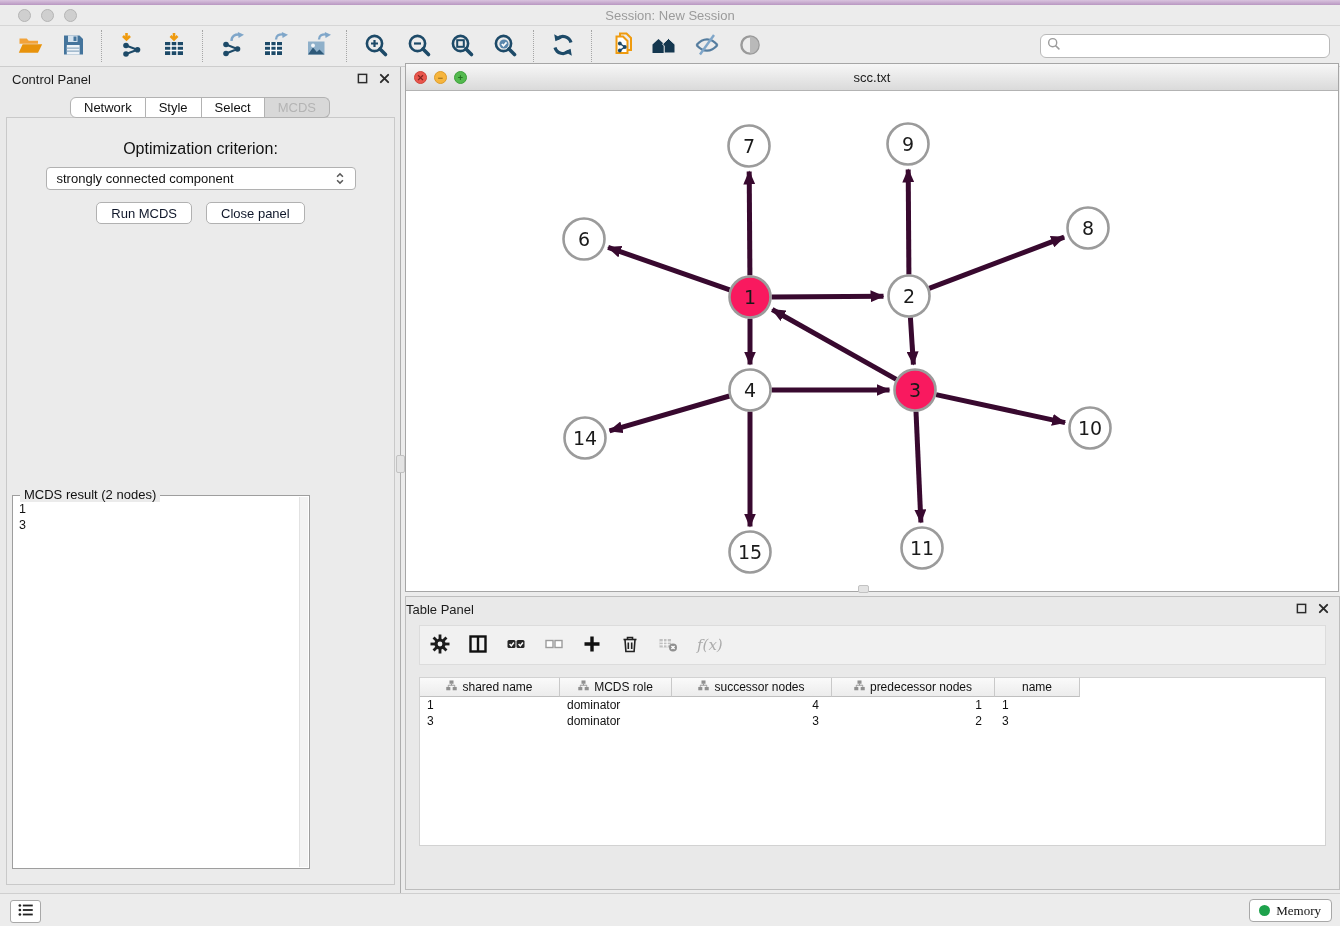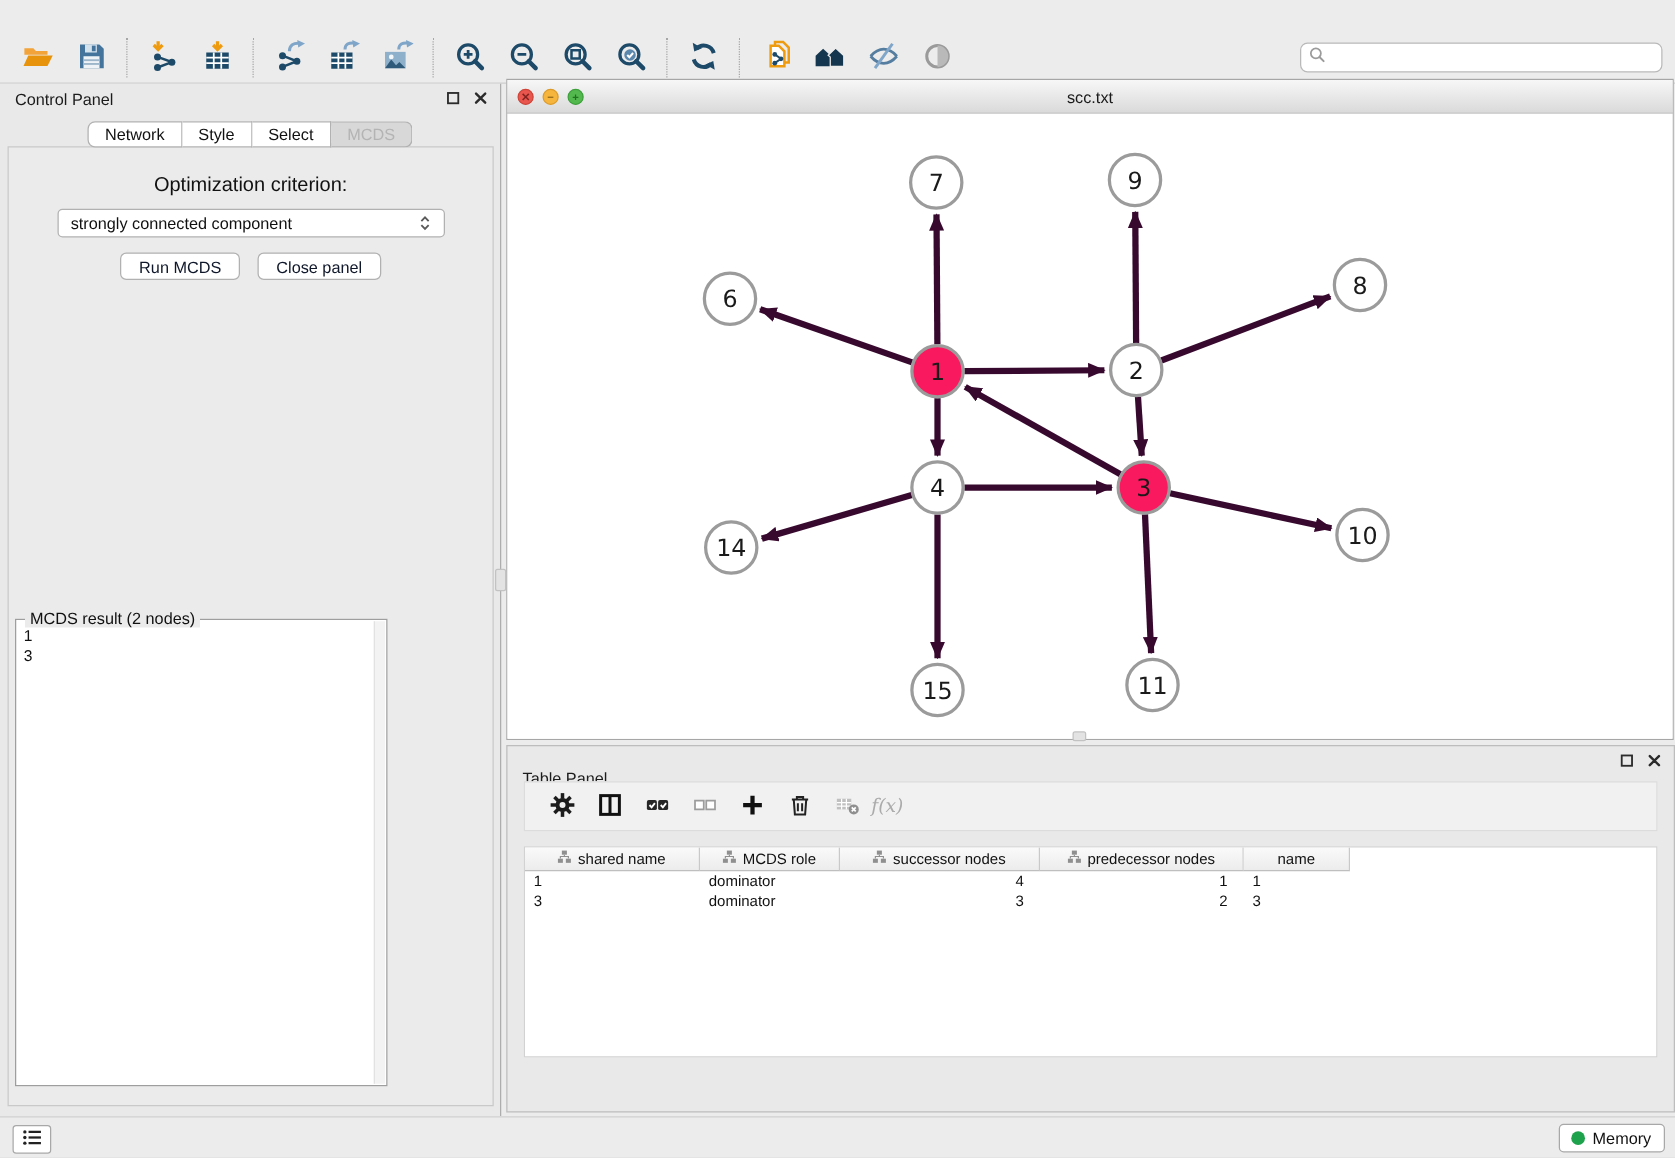--- a/index.html
+++ b/index.html
@@ -75,24 +75,24 @@
            font-size:9px; font-weight:bold; color:rgba(60,0,0,.6); }
   .light.red    { background:#e9564d; border:1px solid #ce4439; }
   .light.yellow { background:#f6b53d; border:1px solid #dd9c2a; color:rgba(90,60,0,.65); }
   .light.green  { background:#53b94e; border:1px solid #3da03a; color:rgba(0,70,0,.6); }
   .nw-canvas { position:absolute; left:0; top:27px; width:932px; height:500px; background:#fff; }
   .nw-canvas svg { display:block; width:100%; height:100%; }
 
   
   .table-panel { position:absolute; left:405px; top:596px; width:935px; height:294px; background:#e9e9e9;
                  border:1px solid #bdbdbd; }
-  .tp-header { position:absolute; left:12px; top:5px;margin-top:13px; }
+  .tp-header { position:absolute; left:0; top:5px; }
   .tp-toolbar { position:absolute; left:13px; top:28px; width:907px; height:40px; background:#f1f1f1;
                 border:1px solid #dcdcdc; display:flex; align-items:center; padding-left:10px; gap:8px; }
-  .tt-btn { width:30px; height:32px; display:flex; align-items:center; justify-content:flex-end;
+  .tt-btn { width:30px; height:32px; display:flex; align-items:center; justify-content:flex-start;
             background:none; border:none; cursor:default; }
   .tt-btn svg { width:20px; height:20px; }
   .tt-btn.wide svg { width:30px; }
   .tp-table { position:absolute; left:13px; top:80px; width:907px; height:169px; background:#fff;
               border:1px solid #d2d2d2; overflow:hidden; }
   .nt-header { display:flex; height:19px; }
   .th { display:flex; align-items:center; justify-content:center; gap:5px;
         background:linear-gradient(#fafafa,#ececec); border-right:1px solid #c9c9c9;
         border-bottom:1px solid #bfbfbf; font-size:12px; color:#111; }
   .tr { display:flex; height:16px; }
@@ -102,34 +102,42 @@
   #tp-tabs { position:absolute; bottom:6px; left:50%; transform:translateX(-50%); }
 
   
   .statusbar { position:absolute; left:0; bottom:0; width:100%; height:33px; background:#ececec;
                border-top:1px solid #cfcfcf; }
   .list-btn { position:absolute; left:10px; top:6px; width:31px; height:23px; background:#fff;
               border:1px solid #a8a8a8; border-radius:3px; display:flex; align-items:center; justify-content:center;
               cursor:default; }
   .memory-btn { position:absolute; right:8px; top:5px; height:23px; padding:0 10px 0 9px; background:#fff;
                 border:1px solid #a8a8a8; border-radius:4px; display:flex; align-items:center; gap:6px;
-                font-size:13px; color:#111; font-family:Liberation Sans, sans-serif; cursor:default; }
+                font-size:13px; color:#111; font-family:Liberation Serif, serif; cursor:default; }
   .memory-dot { width:11px; height:11px; border-radius:50%; background:#1ea24c; }
 
   
   .grip-v { position:absolute; left:396px; top:455px; width:9px; height:18px; background:#e3e3e3;
             border:1px solid #c2c2c2; border-radius:2px; }
   .grip-h { position:absolute; left:858px; top:585px; width:11px; height:8px; background:#e3e3e3;
             border:1px solid #c2c2c2; border-radius:2px; }
 </style>
 </head>
 <body>
 
 <div id="stage">
 
+  <div class="titlebar">
+    <div class="traffic-gray">
+      <span></span>
+      <span></span>
+      <span></span>
+    </div>
+    <div class="app-title">Session: New Session</div>
+  </div>
 
   <div class="toolbar">
     <div id="tb-buttons">
         <button class="tb-btn">
           <span><svg viewBox="0 0 26 26">
               <path d="M2.5 6.5h7.2l2 2.3H21v3H2.5z" fill="#f2a33a"></path>
               <path d="M1.8 20.8l3.8-8.5h19.6l-4.2 8.5z" fill="#e8930c"></path>
             </svg></span>
         </button>
         <button class="tb-btn">

